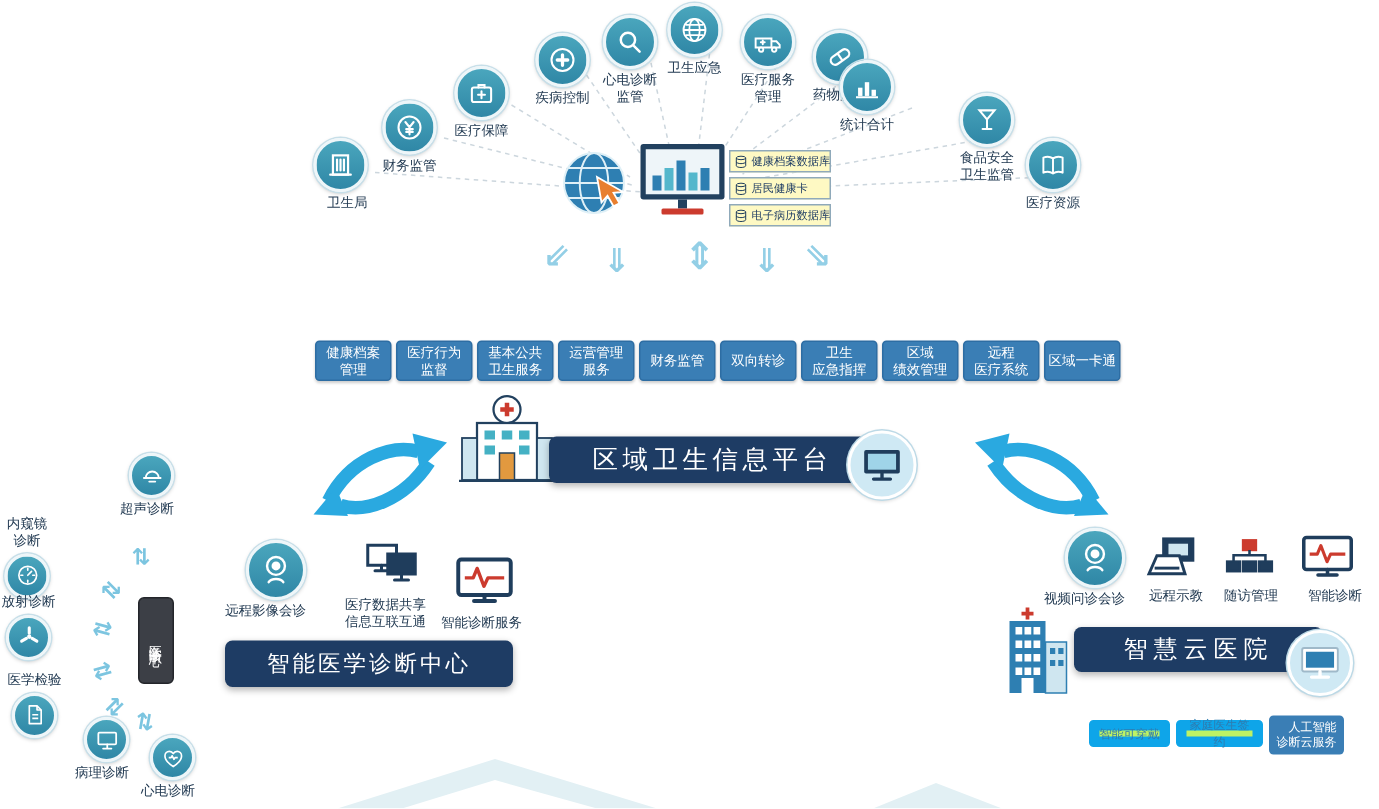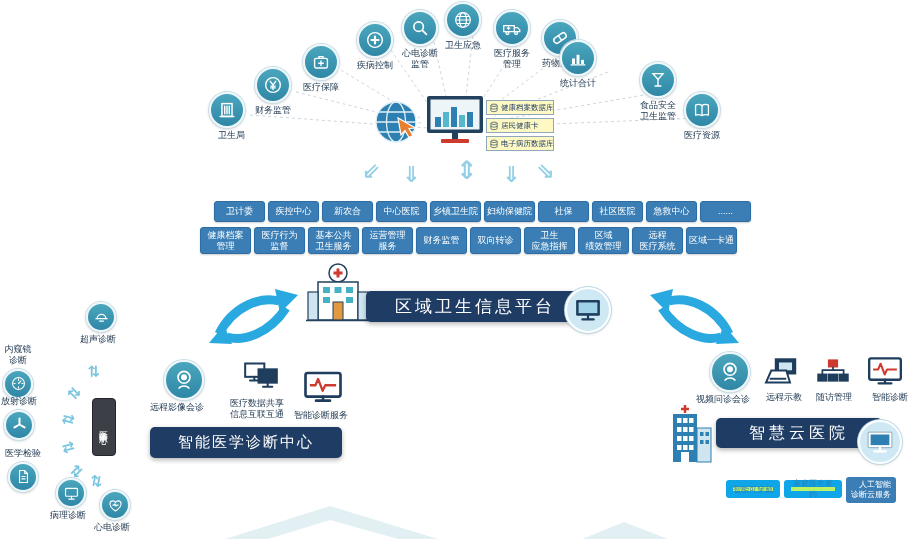--- a/index.html
+++ b/index.html
@@ -285,33 +285,21 @@
       <span class="txt">电子病历数据库</span>
     </div>
   </div>
 
   <div class="flow-arrow" style="left:362px;top:158px">⇙</div>
   <div class="flow-arrow" style="left:402px;top:162px">⇓</div>
   <div class="flow-arrow" style="left:456px;top:156px;font-size:25px">⇕</div>
   <div class="flow-arrow" style="left:502px;top:162px">⇓</div>
   <div class="flow-arrow" style="left:536px;top:158px">⇘</div>
 
-  <div class="btn-row" style="left:214px;top:201px">
-    <div class="pbtn r1">卫计委</div>
-    <div class="pbtn r1">疾控中心</div>
-    <div class="pbtn r1">新农合</div>
-    <div class="pbtn r1">中心医院</div>
-    <div class="pbtn r1">乡镇卫生院</div>
-    <div class="pbtn r1">妇幼保健院</div>
-    <div class="pbtn r1">社保</div>
-    <div class="pbtn r1">社区医院</div>
-    <div class="pbtn r1">急救中心</div>
-    <div class="pbtn r1">......</div>
-  </div>
-  <div class="btn-row" style="left:200px;top:227px">
+  <div class="btn-row" style="left:210px;top:227px">
     <div class="pbtn r2">健康档案
 管理</div>
     <div class="pbtn r2">医疗行为
 监督</div>
     <div class="pbtn r2">基本公共
 卫生服务</div>
     <div class="pbtn r2">运营管理
 服务</div>
     <div class="pbtn r2">财务监管</div>
     <div class="pbtn r2">双向转诊</div>

